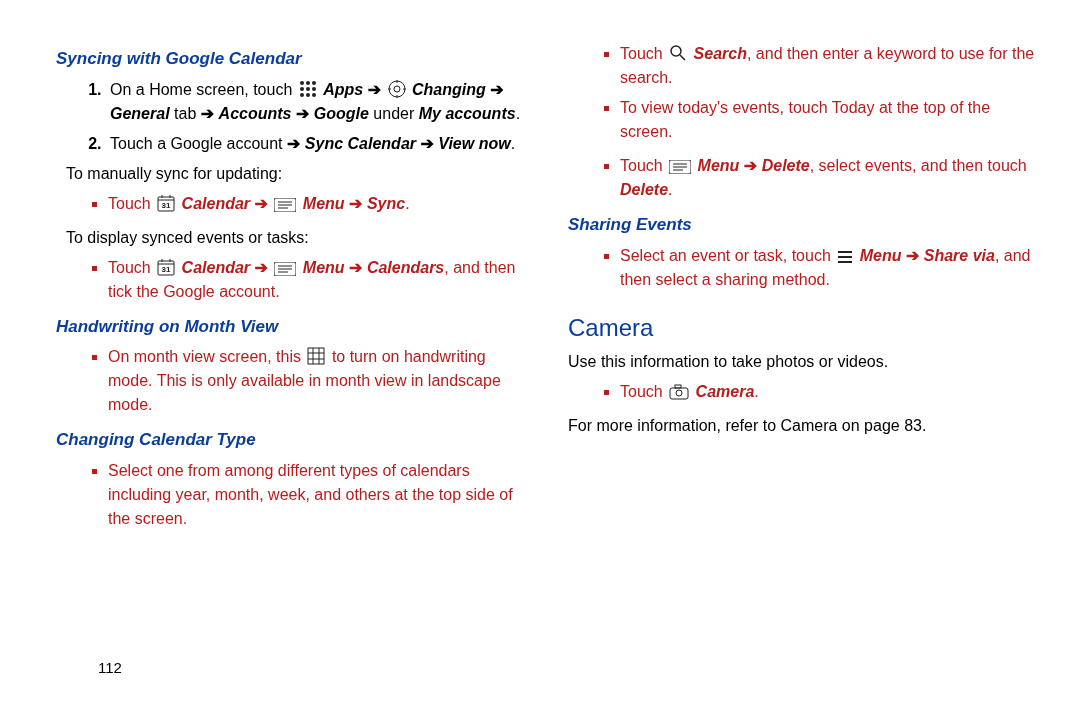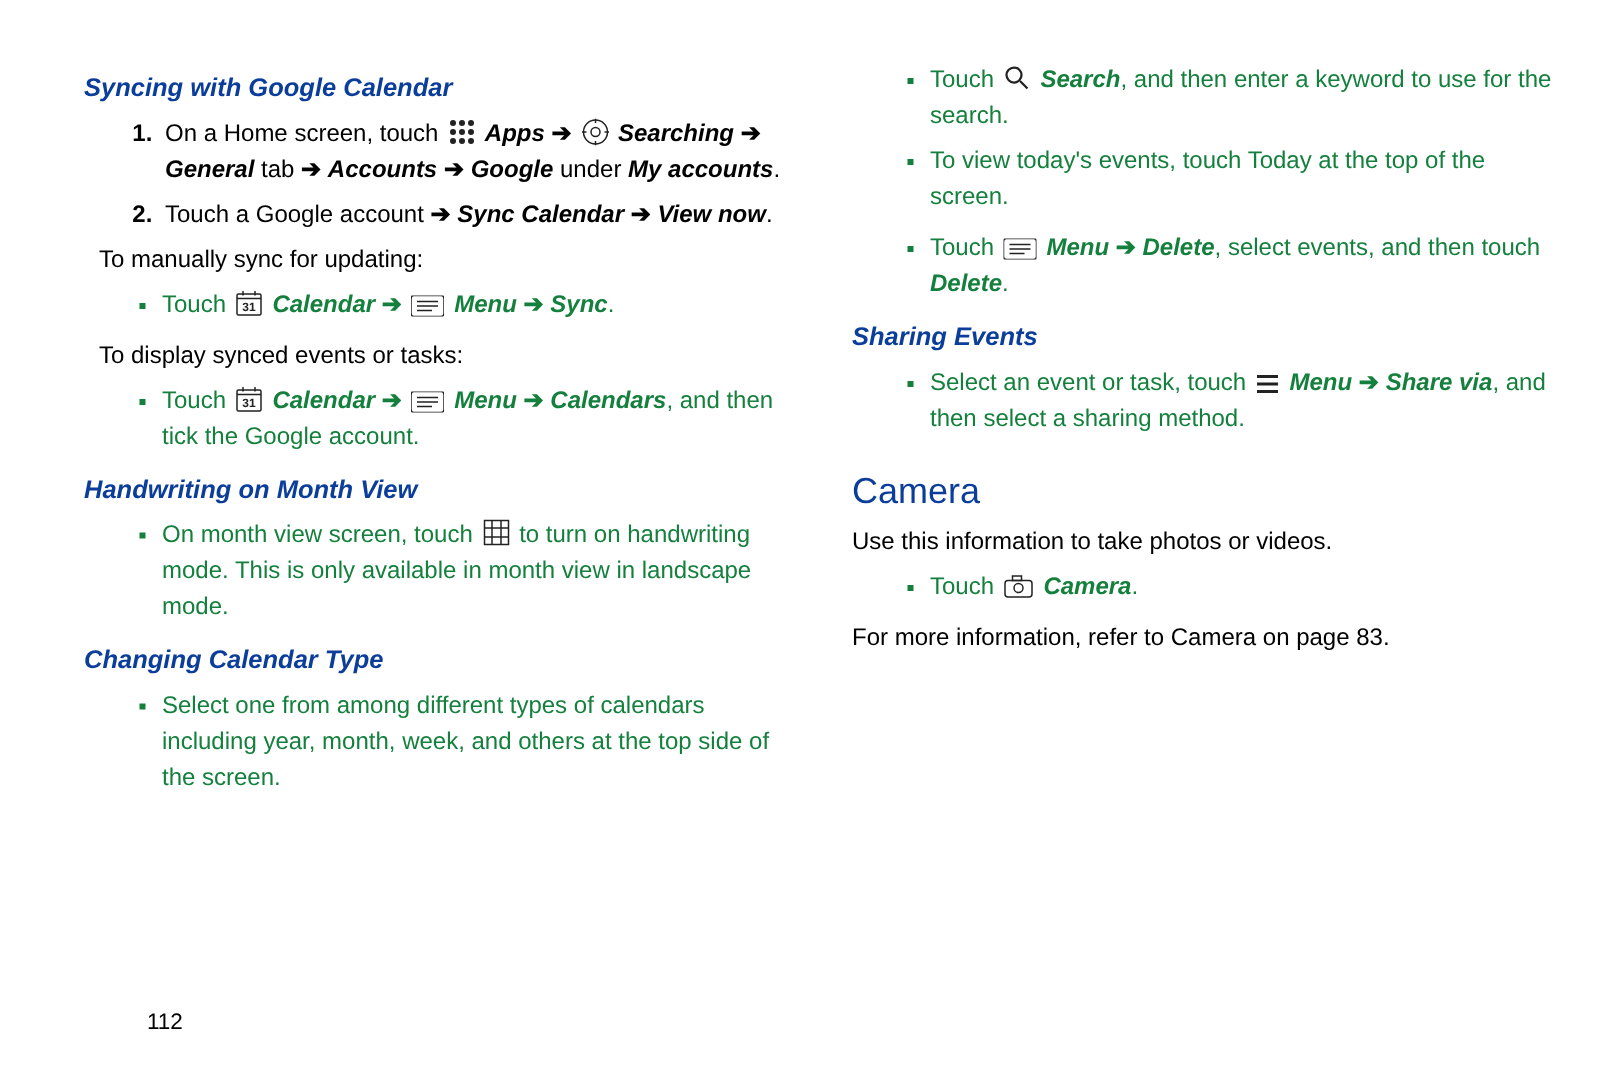--- a/index.html
+++ b/index.html
@@ -36,34 +36,34 @@
   .h1 {
     color: #0b3d9b;
     font-size: 24px;
     font-weight: 400;
     margin: 18px 0 4px 0;
   }
   ol.num { margin: 0 0 6px 0; padding-left: 50px; }
   ol.num li { padding-left: 4px; margin-bottom: 6px; }
   ol.num li::marker { font-weight: 700; }
   ul.sq { list-style: square; margin: 2px 0 10px 0; padding-left: 52px; }
-  ul.sq li { margin-bottom: 6px; color: #15803d; }
+  ul.sq li { margin-bottom: 6px; color: #b91c1c; }
   .para { margin: 2px 0 6px 10px; }
   .para-nopad { margin: 2px 0 6px 0; }
   b, strong { font-weight: 700; font-style: italic; }
   .arrow::after { content: " ➔ "; font-weight: 700; }
   .ico {
     display: inline-block;
     vertical-align: -3px;
     margin: 0 2px;
   }
   .ico svg { display: block; }
   .pagenum {
     position: absolute;
-    bottom: 30px;
+    bottom: 44px;
     left: 98px;
     font-size: 15px;
   }
   .xref { font-family: Arial, Helvetica, sans-serif; }
 </style>
 </head>
 <body>
 
 <div class="page">
 
@@ -92,21 +92,21 @@
         <span class="ico"><svg width="18" height="18">
               <circle cx="9" cy="9" r="8" fill="none" stroke="#222" stroke-width="1"></circle>
               <circle cx="9" cy="9" r="3" fill="none" stroke="#222" stroke-width="1"></circle>
               <g stroke="#222" stroke-width="1">
                 <line x1="9" y1="0" x2="9" y2="3"></line>
                 <line x1="9" y1="15" x2="9" y2="18"></line>
                 <line x1="0" y1="9" x2="3" y2="9"></line>
                 <line x1="15" y1="9" x2="18" y2="9"></line>
               </g>
             </svg></span>
-        <b>Searching</b><span class="arrow"></span>
+        <b>Changing</b><span class="arrow"></span>
         <b>General</b><span> tab</span><span class="arrow"></span>
         <b>Accounts</b><span class="arrow"></span>
         <b>Google</b><span> under </span><b>My accounts</b><span>.</span>
       </li>
       <li>
         <span>Touch a Google account</span><span class="arrow"></span>
         <b>Sync Calendar</b><span class="arrow"></span>
         <b>View now</b><span>.</span>
       </li>
     </ol>
@@ -153,21 +153,21 @@
               <line x1="4" y1="10" x2="14" y2="10" stroke="#222"></line>
             </svg></span>
         <b>Menu</b><span class="arrow"></span>
         <b>Calendars</b><span>, and then tick the Google account.</span>
       </li>
     </ul>
 
     <div class="h3">Handwriting on Month View</div>
     <ul class="sq">
       <li>
-        <span>On month view screen, touch </span>
+        <span>On month view screen, this </span>
         <span class="ico"><svg width="18" height="18">
               <rect x="1" y="1" width="16" height="16" fill="none" stroke="#222"></rect>
               <line x1="1" y1="6" x2="17" y2="6" stroke="#222"></line>
               <line x1="1" y1="12" x2="17" y2="12" stroke="#222"></line>
               <line x1="6" y1="1" x2="6" y2="17" stroke="#222"></line>
               <line x1="12" y1="1" x2="12" y2="17" stroke="#222"></line>
             </svg></span>
         <span> to turn on handwriting mode. This is only available in month view in landscape mode.</span>
       </li>
     </ul>

